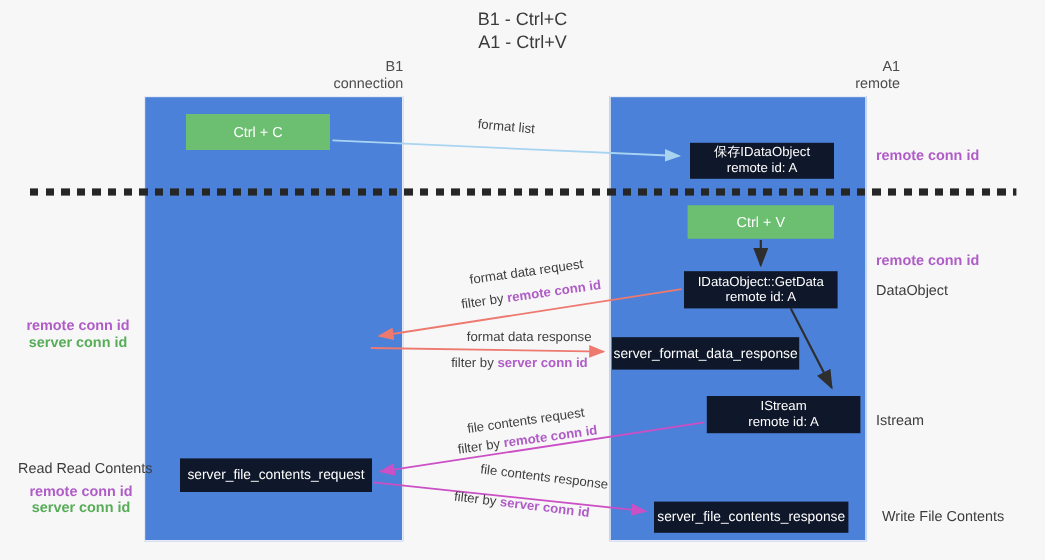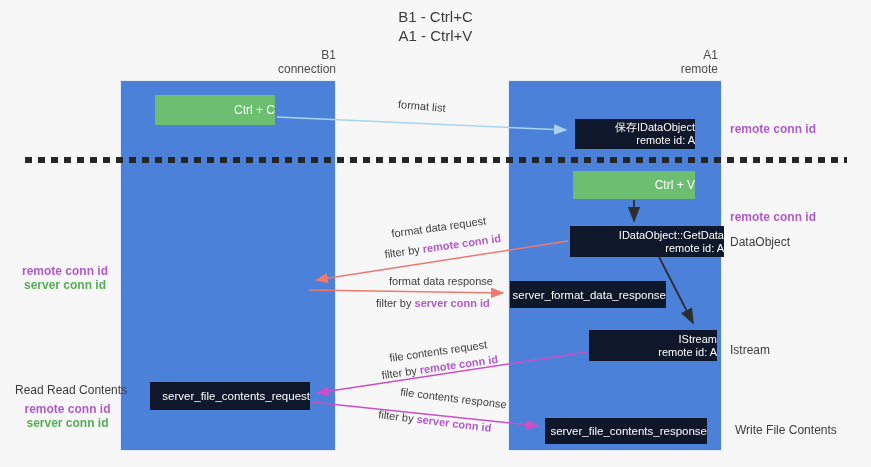--- a/index.html
+++ b/index.html
@@ -4,31 +4,31 @@
 <style>
   html,body{margin:0;padding:0;}
   body{font-family:"Liberation Sans", sans-serif; background:#f7f7f8;}
   .canvas{position:relative; width:871px; height:467px; background:#f7f7f8; overflow:hidden;}
 
   .title{position:absolute; left:0; right:0; top:7px; text-align:center;
          font-size:15px; line-height:19px; color:#3b3b3b;}
 
   .lane-header{position:absolute; text-align:right; font-size:12px; line-height:14px; color:#4b4b4b;}
   .lane-header.left{left:120px; width:216px; top:48px;}
-  .lane-header.right{left:504px; width:214px; top:48px;}
+  .lane-header.right{left:536px; width:214px; top:48px;}
 
   .lane{position:absolute; top:80px; height:371px; background:#4b81d8;
         border:1px solid #e4eaf6; box-sizing:border-box;}
   .lane.left{left:120px; width:216px;}
   .lane.right{left:508px; width:214px;}
 
   .divider{position:absolute; left:25px; top:157px; width:822px; height:6px;
            background:repeating-linear-gradient(90deg,#262626 0 7px, transparent 7px 13px);}
 
-  .node{position:absolute; display:flex; flex-direction:column; align-items:flex-end;
+  .node{position:absolute; display:flex; flex-direction:column; align-items:center;
         justify-content:center; color:#fff; text-align:center; box-sizing:border-box;}
   .node.green{background:#6cbe70;}
   .node.orange{background:#0f172a;}
   .node .l1{font-size:11px; line-height:13px;}
   .node .l2{font-size:11px; line-height:13px;}
   .node .single{font-size:12px;}
 
   .flow-label{position:absolute; font-size:11px; color:#3e3e3e; white-space:nowrap;}
   .rot-up{transform:rotate(-8deg);}
   .rot-dn{transform:rotate(7deg);}
@@ -96,21 +96,21 @@
 
   <div class="node orange" style="left:575px; top:119px; width:120px; height:30px;">
     <span class="l1">保存IDataObject</span>
     <span class="l2">remote id: A</span>
   </div>
 
   <div class="node green" style="left:573px; top:171px; width:122px; height:28px;">
     <span class="single">Ctrl + V</span>
   </div>
 
-  <div class="node orange" style="left:570px; top:226px; width:154px; height:31px;">
+  <div class="node orange" style="left:570px; top:226px; width:128px; height:31px;">
     <span class="l1">IDataObject::GetData</span>
     <span class="l2">remote id: A</span>
   </div>
 
 
   <div class="node orange" style="left:510px; top:281px; width:156px; height:27px;">
     <span class="single" style="font-size:11.5px;">server_format_data_response</span>
   </div>
 
   <div class="node orange" style="left:589px; top:330px; width:128px; height:31px;">

